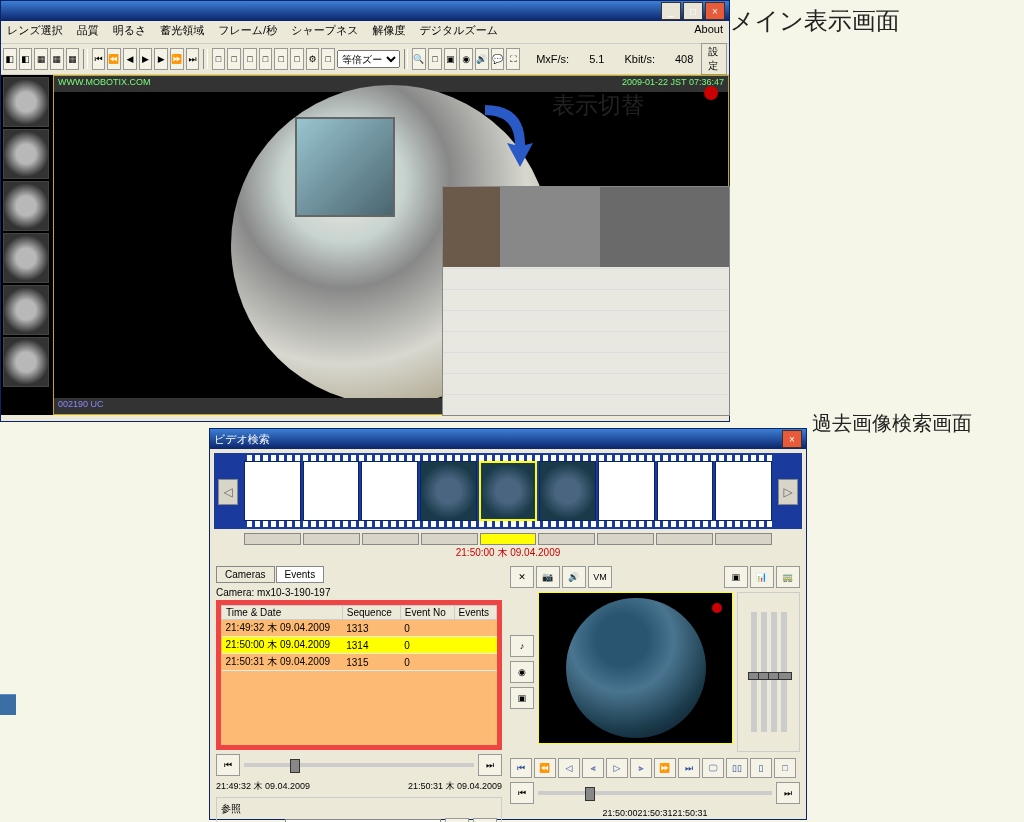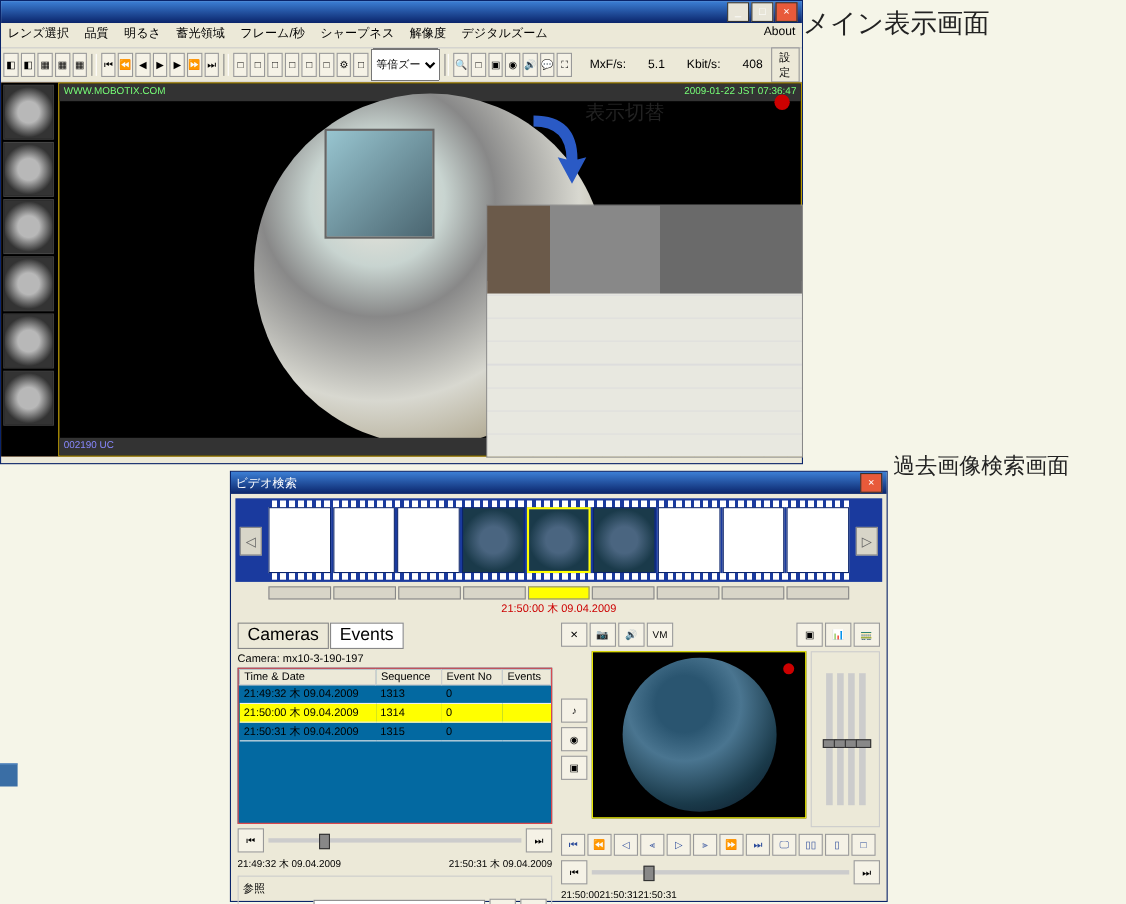--- a/index.html
+++ b/index.html
@@ -5,38 +5,38 @@
 body{margin:0;background:#f5f5e8;font-family:"MS PGothic",sans-serif;font-size:11px;width:1024px;height:822px;position:relative}
 .main-window{position:absolute;left:0;top:0;width:728px;height:420px;background:#ece9d8;border:1px solid #0a246a}
 .titlebar{background:linear-gradient(to bottom,#3c7fd5,#0a246a);height:20px;display:flex;align-items:center;color:#fff;padding:0 4px;justify-content:space-between}
 .titlebar-btns{display:flex;gap:2px}
 .titlebar-btn{width:18px;height:16px;background:#e8e5d8;border:1px solid #333;display:flex;align-items:center;justify-content:center;font-size:10px}
 .titlebar-btn.close{background:#e85a3a;color:#fff}
 .menubar{background:#ece9d8;height:18px;display:flex;gap:14px;padding:2px 6px;font-size:11px}
 .toolbar{background:#ece9d8;height:26px;display:flex;align-items:center;gap:2px;padding:2px;border-top:1px solid #ccc;border-bottom:1px solid #ccc}
 .tb-sep{width:4px;height:20px;border-left:1px solid #888;border-right:1px solid #fff;margin:0 2px}
 .tb-btn{width:20px;height:20px;border:1px solid #999;background:#f5f2e6;display:flex;align-items:center;justify-content:center;font-size:9px}
-.tb-select{height:30px;font-size:10px;width:70px}
+.tb-select{height:18px;font-size:10px;width:70px}
 .statusbar{font-size:11px;padding:2px 6px;display:flex;gap:20px}
 .main-content{display:flex;height:340px;background:#fdba74}
 .thumbs-col{width:48px;background:#000;display:flex;flex-direction:column;gap:2px;padding:2px}
 .thumb{width:44px;height:48px;background:radial-gradient(circle,#b8b8b8 30%,#333 70%);border:1px solid #444}
 .live-view{flex:1;background:#000;position:relative;border:1px solid #ccaa00}
 .fisheye{position:absolute;left:50%;top:50%;width:320px;height:320px;margin-left:-160px;margin-top:-160px;border-radius:50%;background:radial-gradient(circle at 35% 30%,#e0e0d8 8%,#c8d4d0 20%,#888 35%,#d8d8d0 60%,#b0a890 80%,#444 100%);overflow:hidden}
 .fisheye::before{content:'';position:absolute;left:20%;top:10%;width:30%;height:30%;background:linear-gradient(135deg,#98c5d0,#4a6570);border:2px solid #666}
 .rec-dot{position:absolute;right:10px;top:10px;width:14px;height:14px;border-radius:50%;background:#c00}
 .live-top{position:absolute;top:0;left:0;right:0;height:14px;background:#333;color:#7f7;font-size:9px;padding:1px 4px;display:flex;justify-content:space-between}
 .live-bot{position:absolute;bottom:0;left:0;right:0;height:14px;background:#333;color:#7f7;font-size:9px;padding:1px 4px;display:flex;justify-content:space-between}
 .switch-img{position:absolute;left:442px;top:186px;width:286px;height:228px;background:linear-gradient(to bottom,#777 30%,#ccc 30%,#ccc 100%);border:1px solid #888}
 .switch-img::before{content:'';position:absolute;left:0;top:0;width:100%;height:35%;background:linear-gradient(to right,#6b5a4a 20%,#888 20%,#888 55%,#6a6a6a 55%)}
 .switch-img::after{content:'';position:absolute;left:0;bottom:0;width:100%;height:65%;background:repeating-linear-gradient(0deg,#e8e8e0 0 20px,#ddd 20px 21px),repeating-linear-gradient(90deg,transparent 0 20px,rgba(0,0,0,.05) 20px 21px)}
 .arrow{position:absolute;left:475px;top:95px;width:60px;height:80px}
 .arrow svg{width:100%;height:100%}
 .label1{position:absolute;left:730px;top:5px;font-size:24px;color:#222}
-.label2{position:absolute;left:532px;top:90px;font-size:18px;color:#222}
+.label2{position:absolute;left:552px;top:90px;font-size:23px;color:#222}
 .label3{position:absolute;left:812px;top:410px;font-size:20px;color:#222}
 
 .search-window{position:absolute;left:209px;top:428px;width:596px;height:390px;background:#ece9d8;border:1px solid #0a246a}
 .filmstrip{margin:4px;height:60px;background:#1a3a9e;display:flex;padding:8px 30px;gap:2px;position:relative}
 .film-nav{position:absolute;top:50%;width:18px;height:24px;margin-top:-12px;background:#d8d5c8;border:1px solid #888;display:flex;align-items:center;justify-content:center;font-size:12px;color:#666}
 .film-nav.left{left:4px}
 .film-nav.right{right:4px}
 .filmstrip::before,.filmstrip::after{content:'';position:absolute;left:30px;right:30px;height:6px;background:repeating-linear-gradient(90deg,#1a3a9e 0 3px,#fff 3px 8px)}
 .filmstrip::before{top:2px}
 .filmstrip::after{bottom:2px}
@@ -44,23 +44,23 @@
 .frame.filled{background:radial-gradient(circle,#4a6580 30%,#1a3a4a 70%)}
 .frame.sel{border:2px solid #ff0}
 .tick-row{height:12px;margin:0 34px;display:flex;gap:2px}
 .tick{flex:1;height:10px;background:#d8d5c8;border:1px solid #888}
 .tick.sel{background:#ff0}
 .ts-label{text-align:center;font-size:10px;color:#c00;margin-top:1px}
 .search-body{display:flex;gap:8px;padding:6px}
 .left-pane{flex:1}
 .right-pane{width:290px}
 .tabs{display:flex;gap:1px;margin-bottom:2px}
-.tab{padding:2px 8px;background:#ece9d8;border:1px solid #888;font-size:16px}
+.tab{padding:2px 8px;background:#ece9d8;border:1px solid #888;font-size:10px}
 .cam-label{font-size:10px;padding:2px 0}
-.event-table{border:1px solid #ef4444;background:#0369a1;height:140px;font-size:10px;overflow:hidden}
+.event-table{border:5px solid #ef4444;background:#fdba74;height:140px;font-size:10px;overflow:hidden}
 .event-table table{width:100%;border-collapse:collapse;font-size:10px}
 .event-table th{background:#ece9d8;border:1px solid #ccc;padding:1px 4px;text-align:left;font-weight:normal}
 .event-table td{padding:1px 4px;border-bottom:1px solid #eee}
 .event-table tr.sel{background:#ff0}
 .btn-row{display:flex;gap:2px;margin-bottom:4px;justify-content:space-between}
 .sm-btn{width:22px;height:20px;border:1px solid #999;background:#f5f2e6;display:flex;align-items:center;justify-content:center;font-size:9px}
 .preview{width:220px;height:150px;background:#000;border:1px solid #ff0;position:relative}
 .preview-fisheye{position:absolute;left:50%;top:50%;width:140px;height:140px;margin:-70px 0 0 -70px;border-radius:50%;background:radial-gradient(circle at 40% 30%,#2a5570 20%,#4a7590 40%,#1a3a4a 70%,#081020 100%)}
 .sliders{width:60px;display:flex;gap:4px;padding:4px;border:1px solid #ccc;height:150px;align-items:center;justify-content:center}
 .vslider{width:6px;height:120px;background:#ccc;position:relative}
@@ -313,21 +313,21 @@
         <span class="pb-btn">🖵</span>
         <span class="pb-btn">▯▯</span>
         <span class="pb-btn">▯</span>
         <span class="pb-btn">□</span>
       </div>
       <div class="slider-row">
         <span class="sm-btn">⏮</span>
         <div class="hslider"></div>
         <span class="sm-btn">⏭</span>
       </div>
-      <div style="display:flex;justify-content:flex-start">
+      <div style="display:flex;justify-content:center">
         <span class="ts-small">21:50:00</span>
         <span class="ts-small">21:50:31</span>
         <span class="ts-small">21:50:31</span>
       </div>
 
     </div>
   </div>
 </div>
 
 </body></html>

